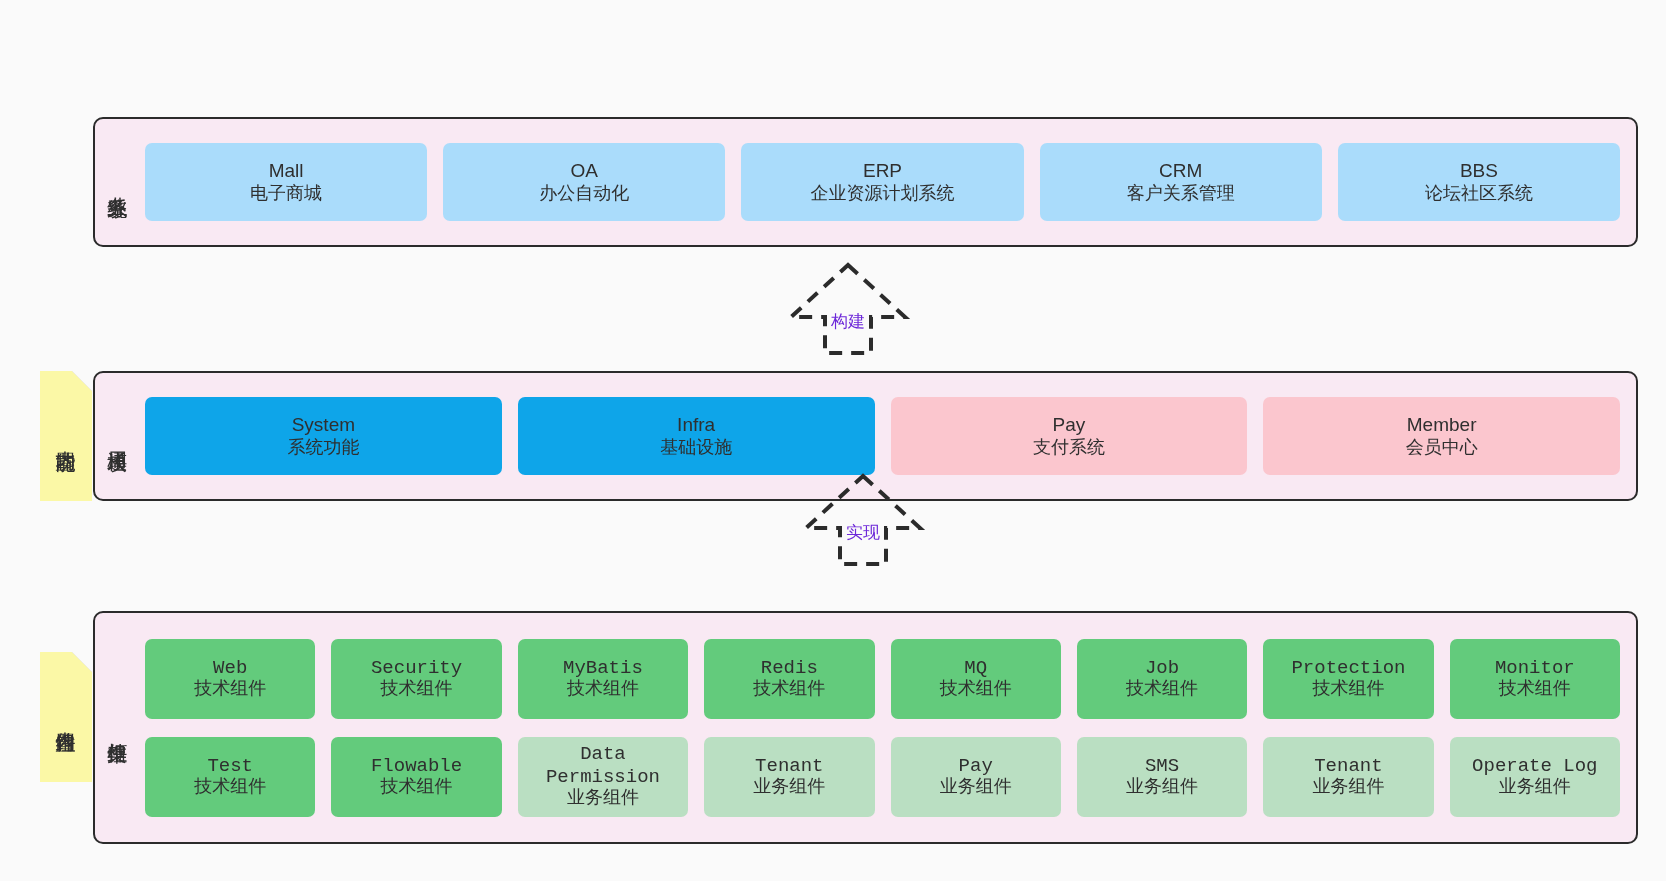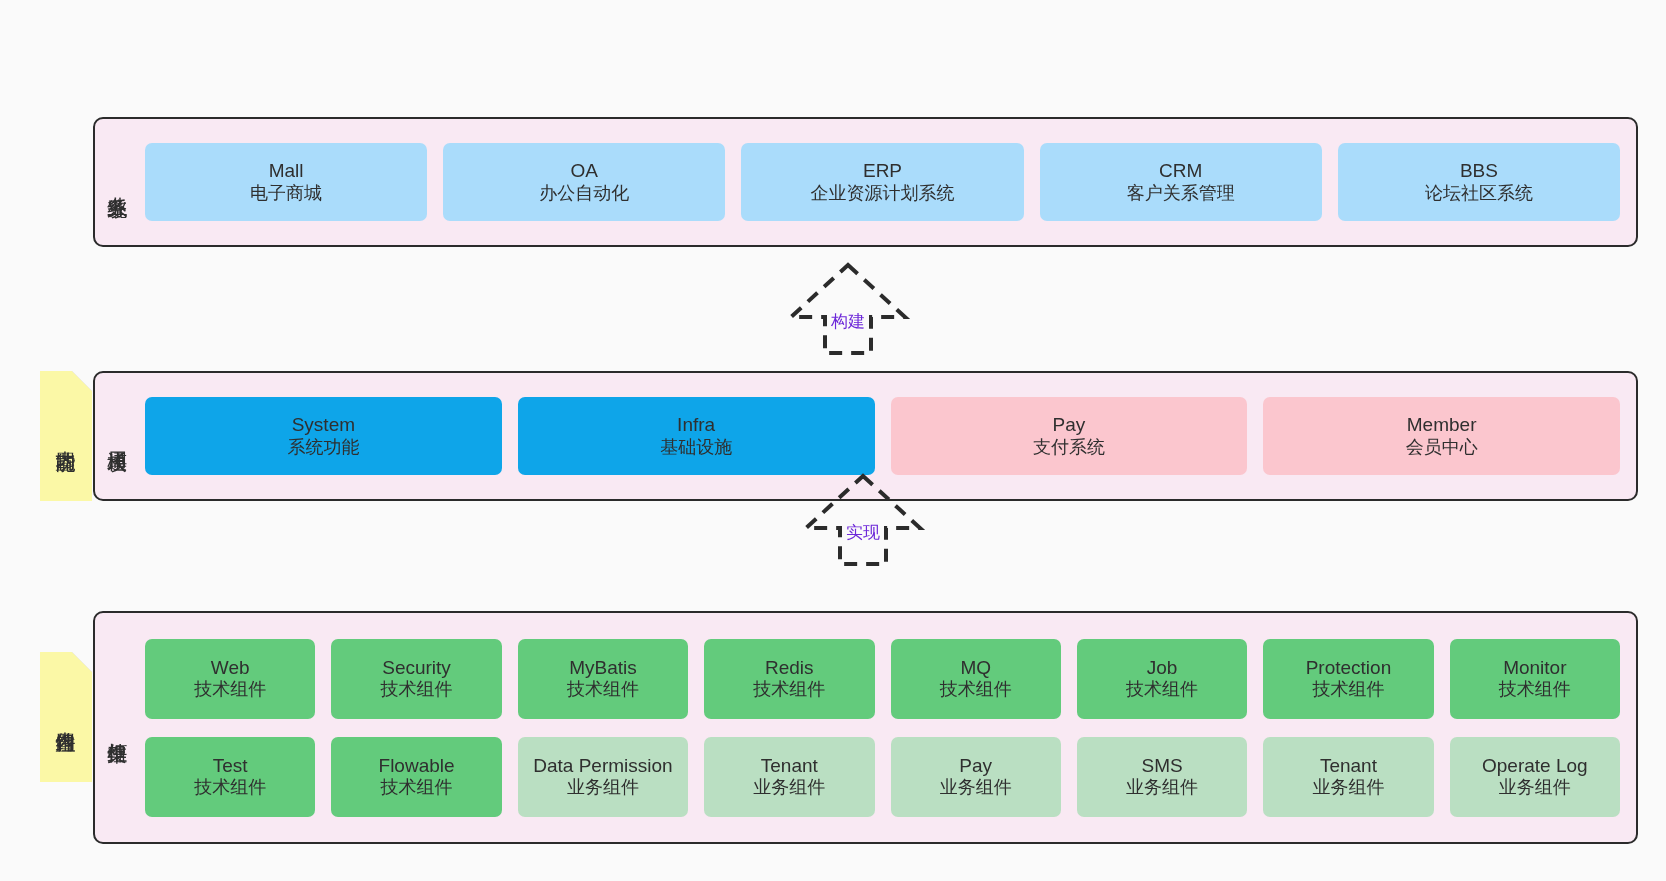--- a/index.html
+++ b/index.html
@@ -70,21 +70,21 @@
     justify-content: center;
     text-align: center;
     color: #2f2f2f;
     padding: 4px 6px;
     line-height: 1.18;
   }
   .node .t1 { font-size: 19px; }
   .node .t2 { font-size: 18px; }
 
   .h-tall  { height: 78px; }
-  .h-short { height: 80px; }
+  .h-short { height: 80px; font-family: Liberation Mono, monospace; }
 
   .c-blue       { background: #aadcfb; }
   .c-red        { background: #0ea5e9; }
   .c-pink       { background: #fbc6ce; }
   .c-green      { background: #63cb7c; }
   .c-greenlight { background: #badfc2; }
 
   
   .note {
     position: absolute;

